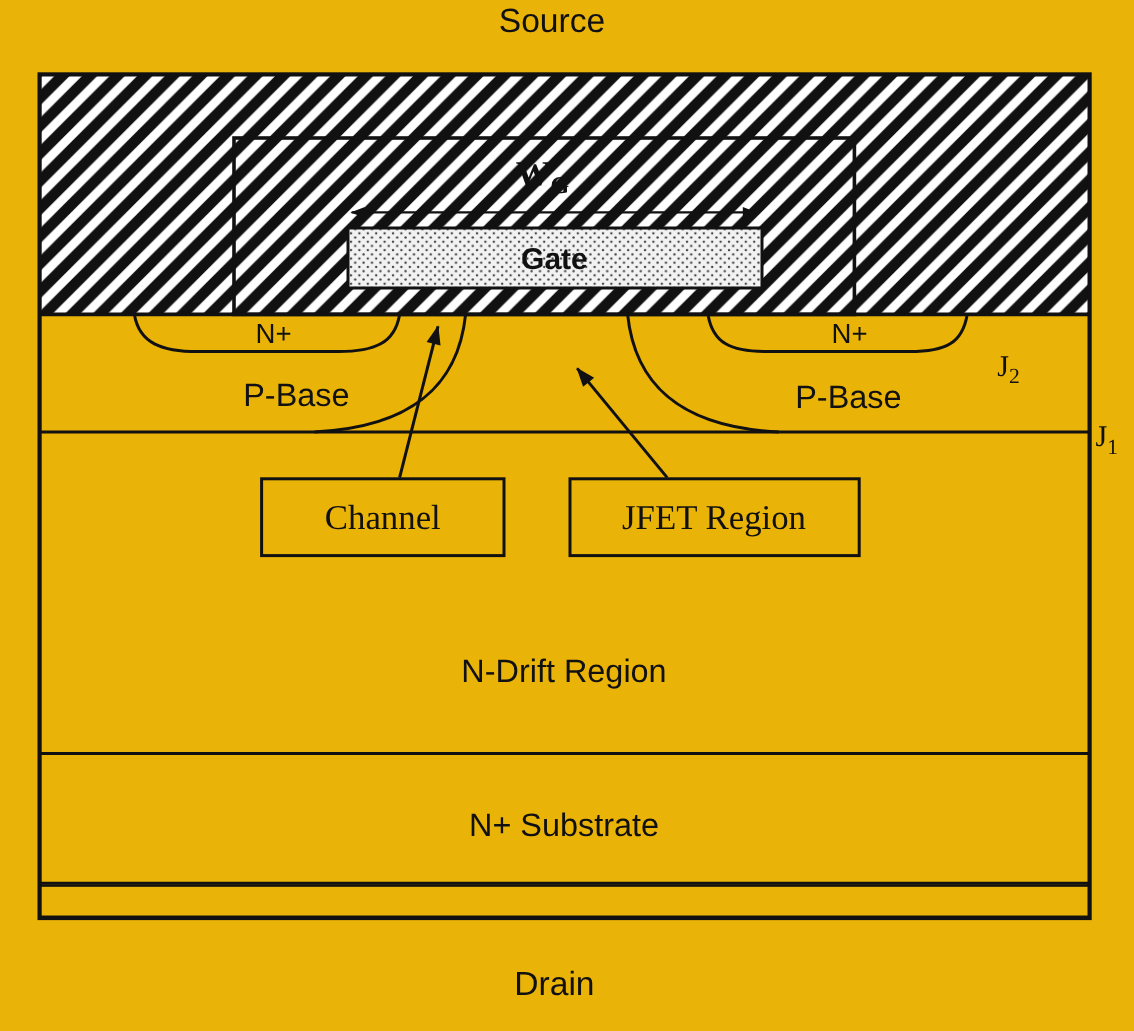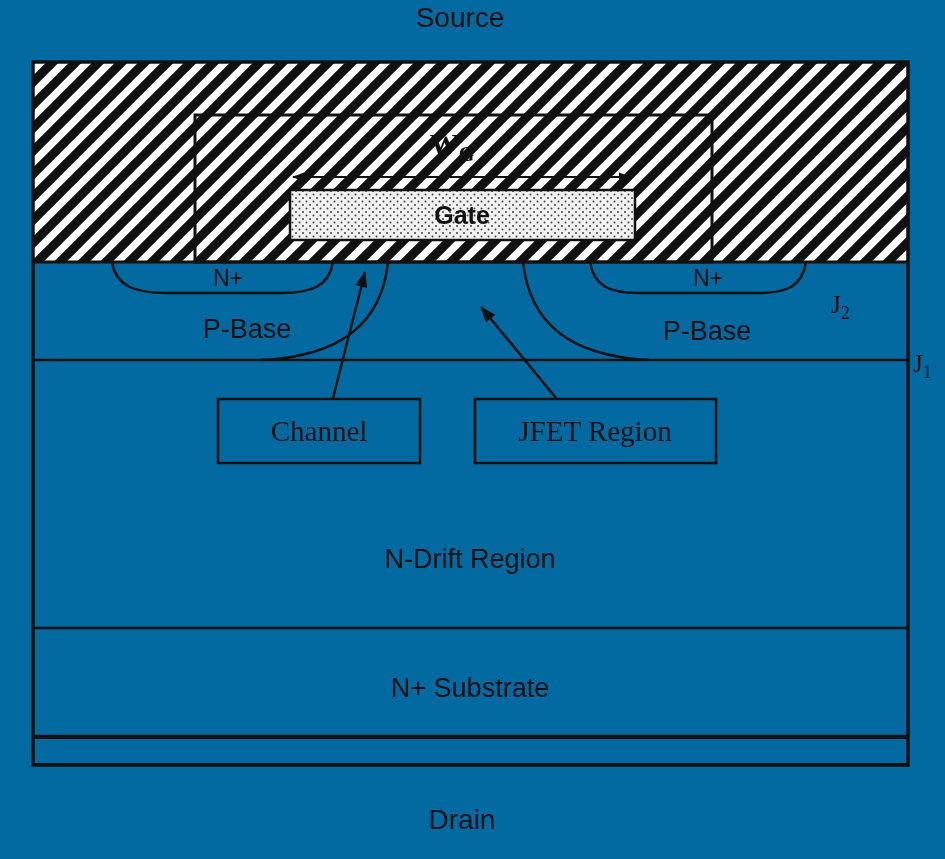--- a/index.html
+++ b/index.html
@@ -4,21 +4,21 @@
 <style>
   html, body {
     margin: 0;
     padding: 0;
     background: #ffffff;
   }
   .stage {
     position: relative;
     width: 945px;
     height: 859px;
-    background: #0369a1;
+    background: #eab308;
     overflow: hidden;
   }
   svg { display: block; }
   .t-sans  { font-family: "Liberation Sans", sans-serif;  fill: #111111; }
   .t-serif { font-family: "Liberation Serif", serif;      fill: #111111; }
   .ln      { stroke: #111111; fill: none; }
 </style>
 </head>
 <body>
 

